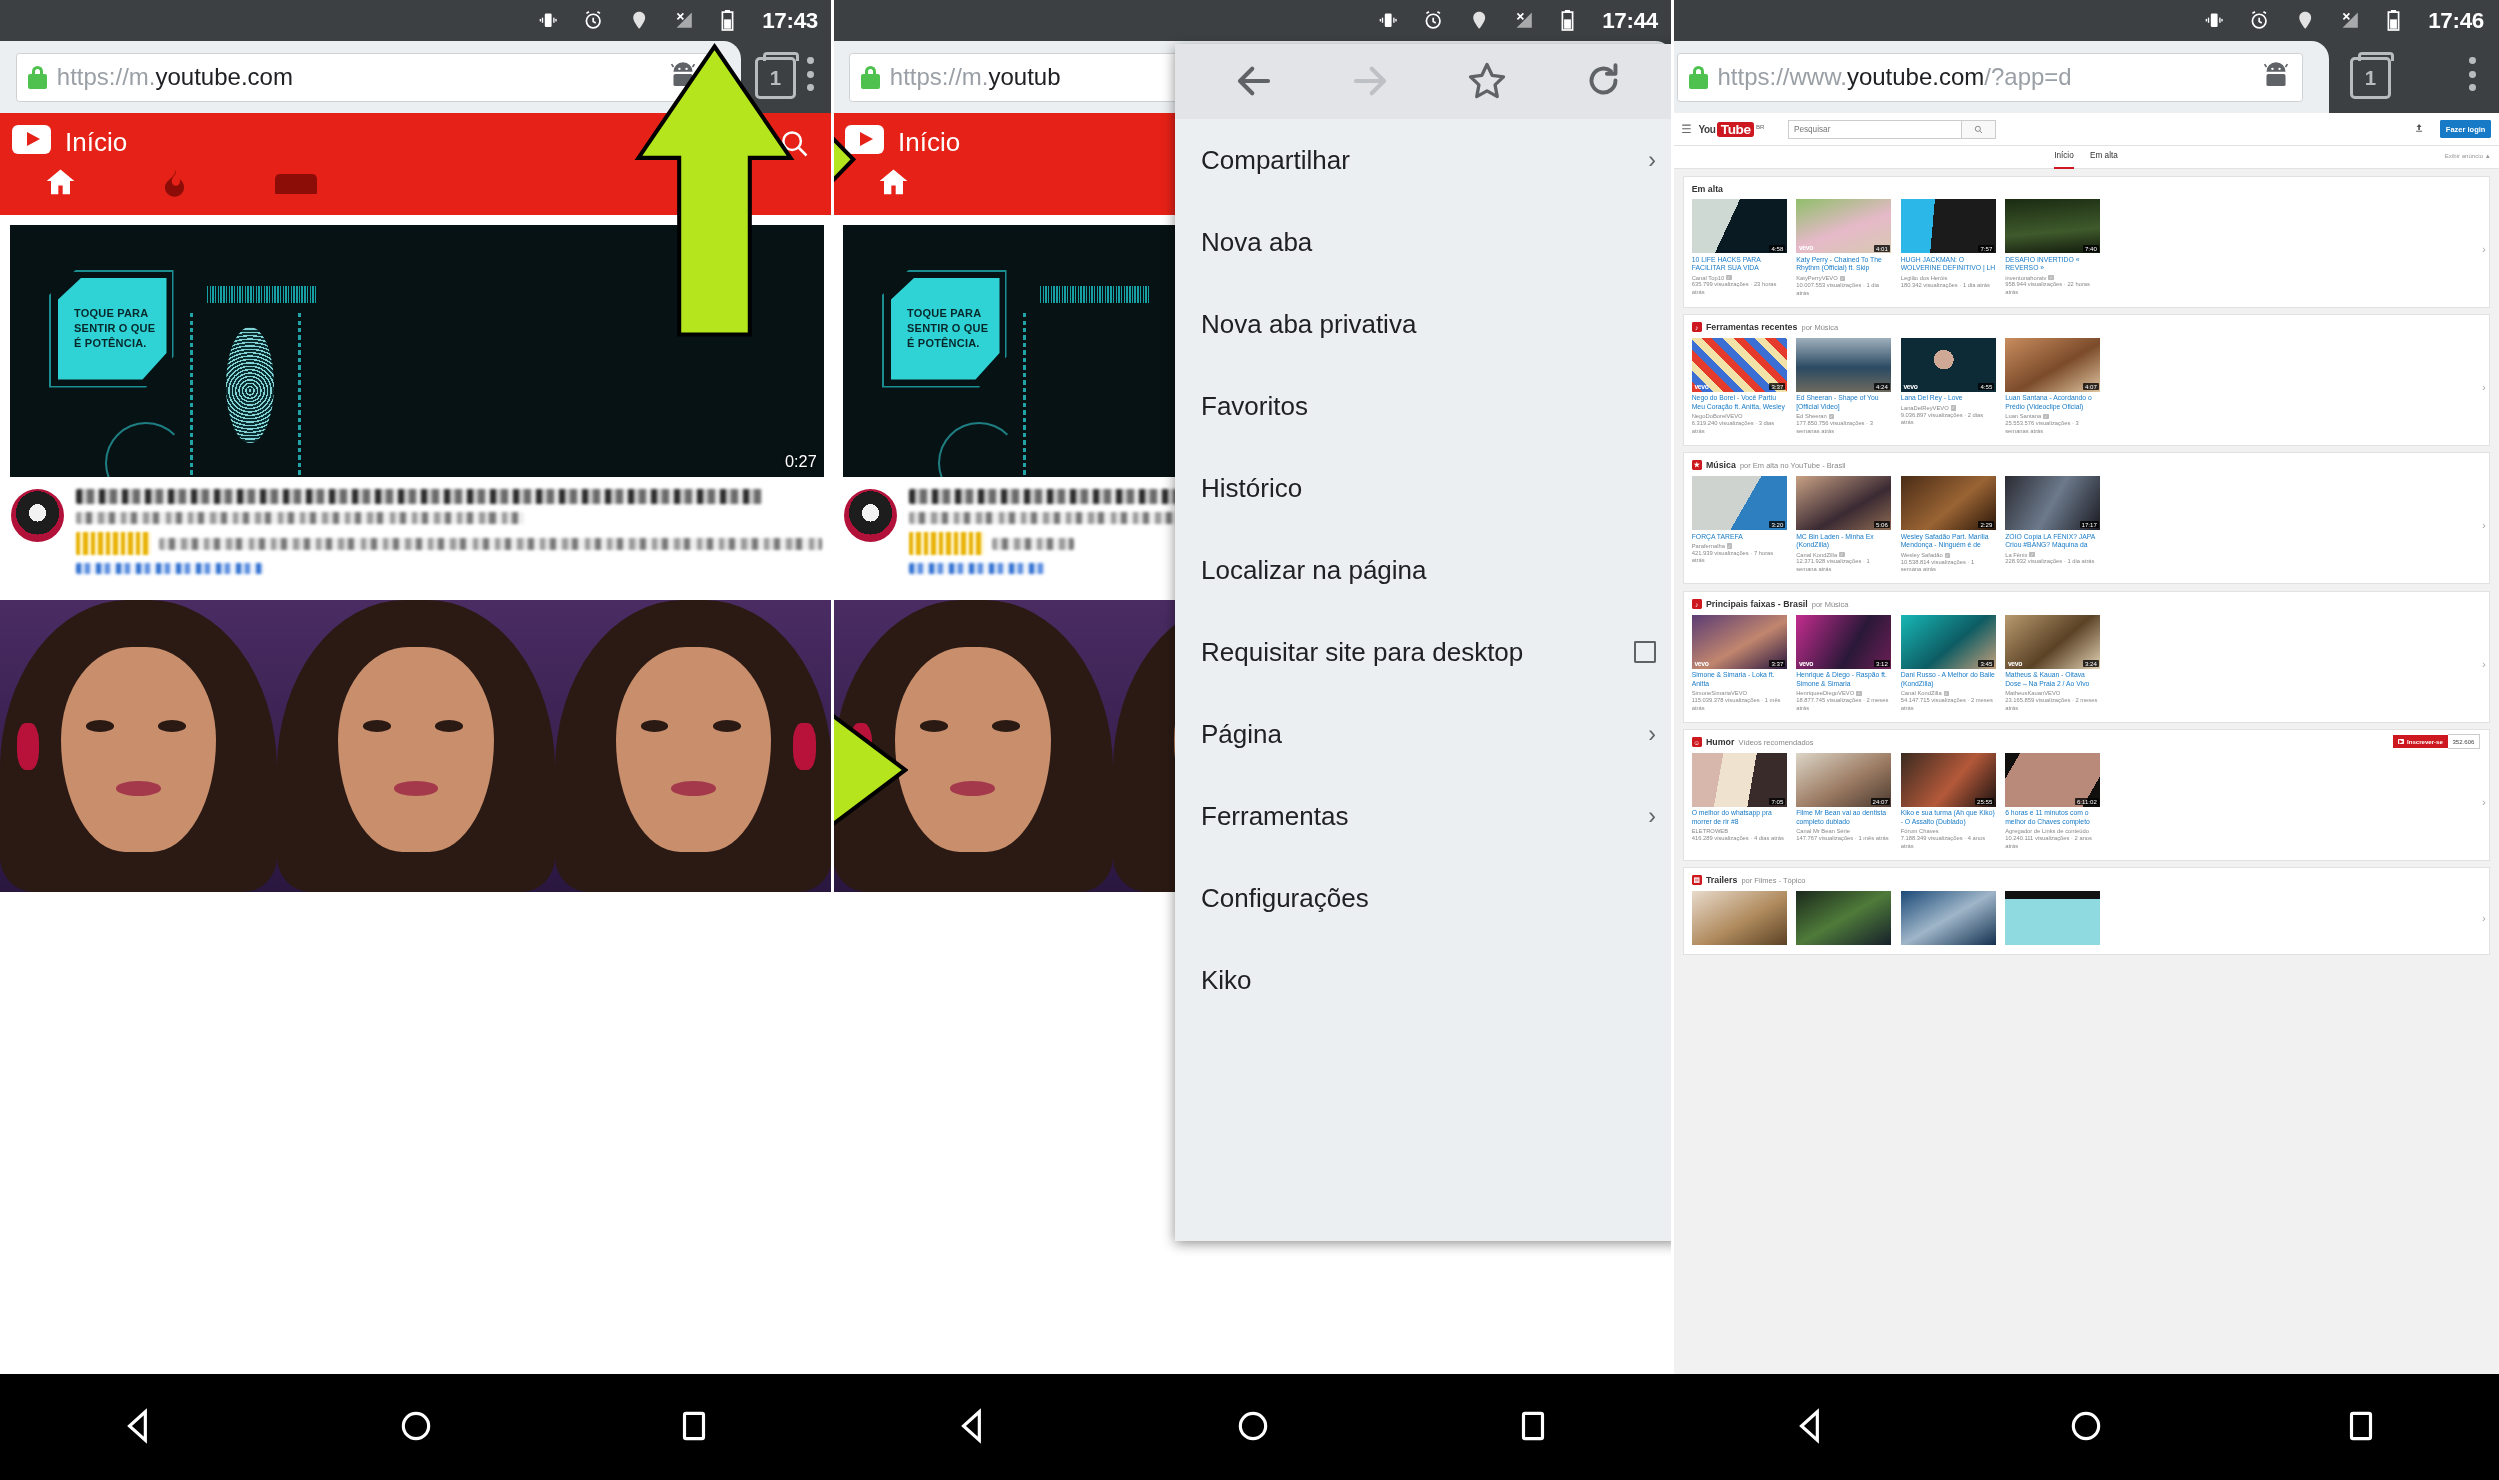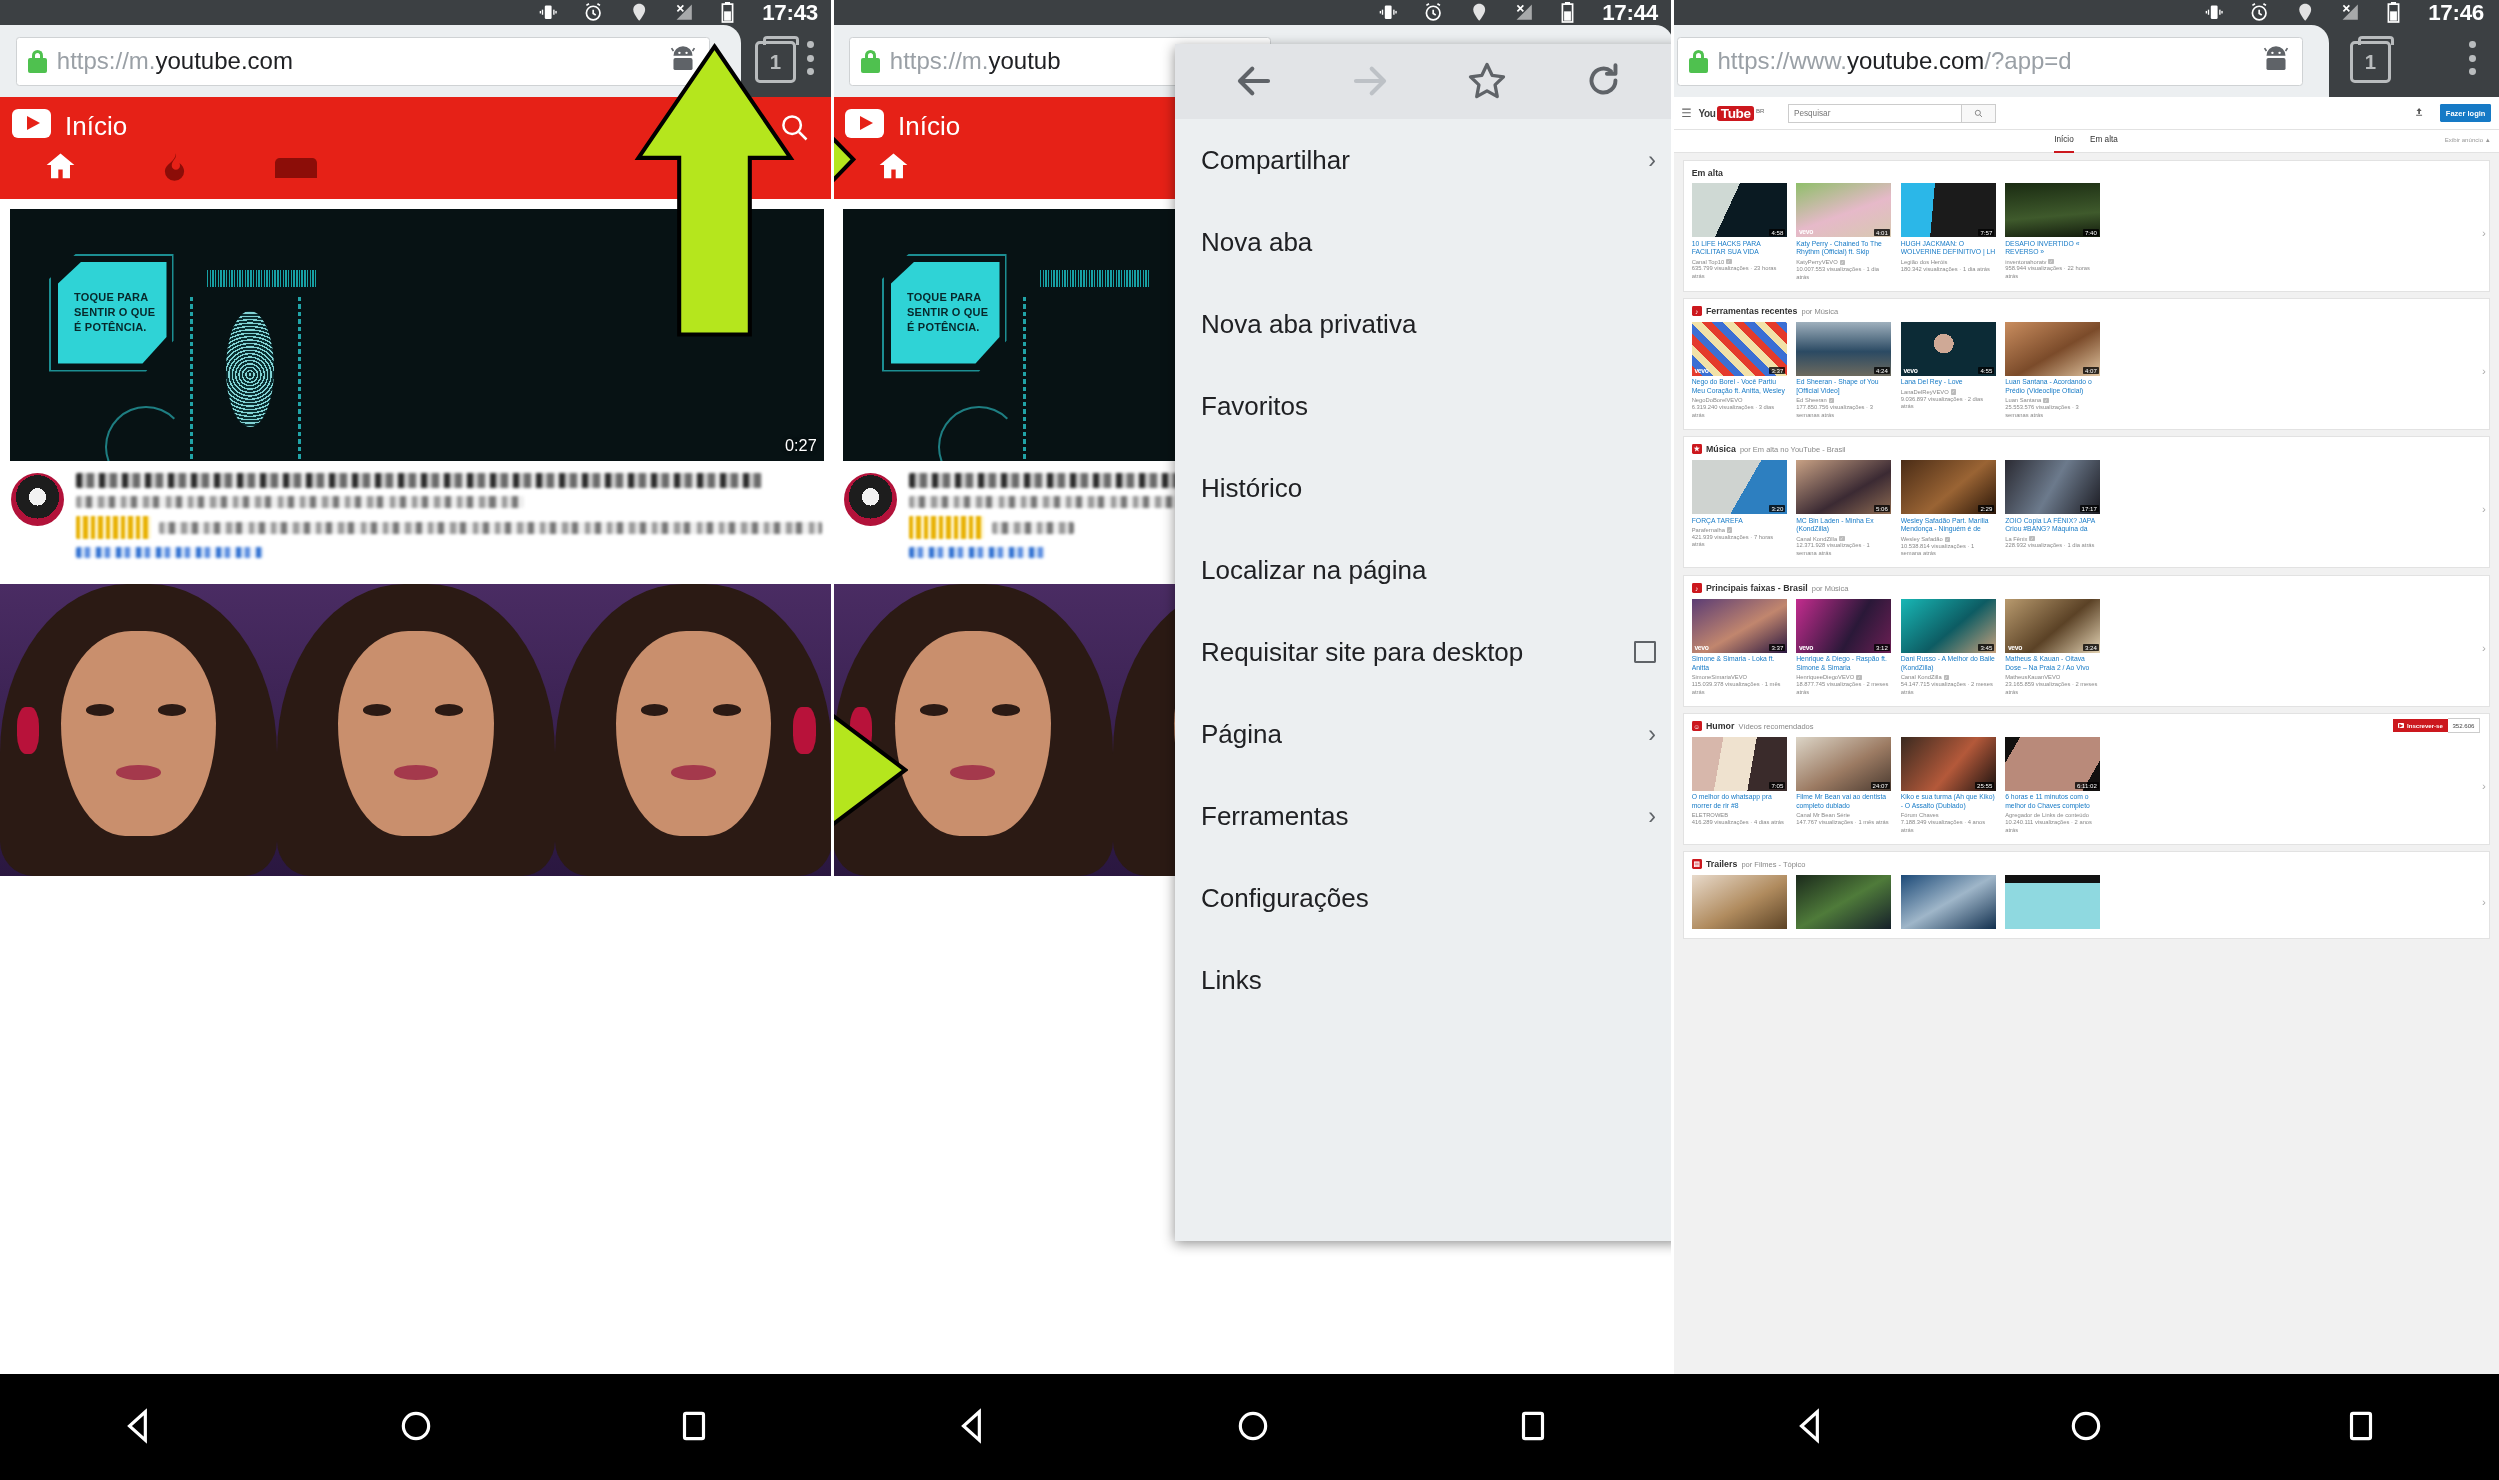--- a/index.html
+++ b/index.html
@@ -6,21 +6,21 @@
   html,body { width:2500px; height:1480px; background:#fff;
               font-family:"Liberation Sans", sans-serif; overflow:hidden; }
 
   .screen { position:absolute; top:0; height:1480px; overflow:hidden; background:#fff; }
   #panel1 { left:0;    width:833px; }
   #panel2 { left:833px; width:840px; }
   #panel3 { left:1673px; width:826px; }
   .divider { position:absolute; top:0; width:2.7px; height:1480px; background:#fff; z-index:60; }
 
   
-  .statusbar { position:relative; height:25px; background:#3c4043; display:flex;
+  .statusbar { position:relative; height:41px; background:#3c4043; display:flex;
                align-items:center; justify-content:flex-end; padding-right:15px; gap:25px; }
   .statusbar .sb-icon { display:flex; align-items:center; }
   .statusbar .clock { color:#fff; font-size:22.4px; font-weight:bold; letter-spacing:-0.3px;
                       margin-left:2.7px; }
 
   
   .chrome { position:relative; height:72px; background:#3c4043; }
   .tabshape { position:absolute; left:0; top:0; height:72px; background:#eceff1;
               border-top-right-radius:17.7px; }
   .omnibox { position:absolute; top:11.6px; height:49px; background:#fff;
@@ -517,21 +517,21 @@
           <span class="chev">›</span>
         </div>
         <div class="menu-item">
           <span>Ferramentas</span>
           <span class="chev">›</span>
         </div>
         <div class="menu-item">
           <span>Configurações</span>
         </div>
         <div class="menu-item">
-          <span>Links</span>
+          <span>Kiko</span>
         </div>
       </div>
   </div>
 
   <svg class="arrow" style="left:-201px; top:75px;" width="224" height="170" viewBox="0 0 165 125">
     <path d="M2 40 L110 40 L110 8 L163 62 L110 117 L110 85 L2 85 Z" fill="#b5e61d" stroke="#000" stroke-width="3"></path>
   </svg>
   <svg class="arrow" style="left:-197px; top:707px;" width="272" height="126" viewBox="0 0 200 92">
     <path d="M2 26 L142 26 L142 4 L198 46 L142 88 L142 66 L2 66 Z" fill="#b5e61d" stroke="#000" stroke-width="3"></path>
   </svg>

